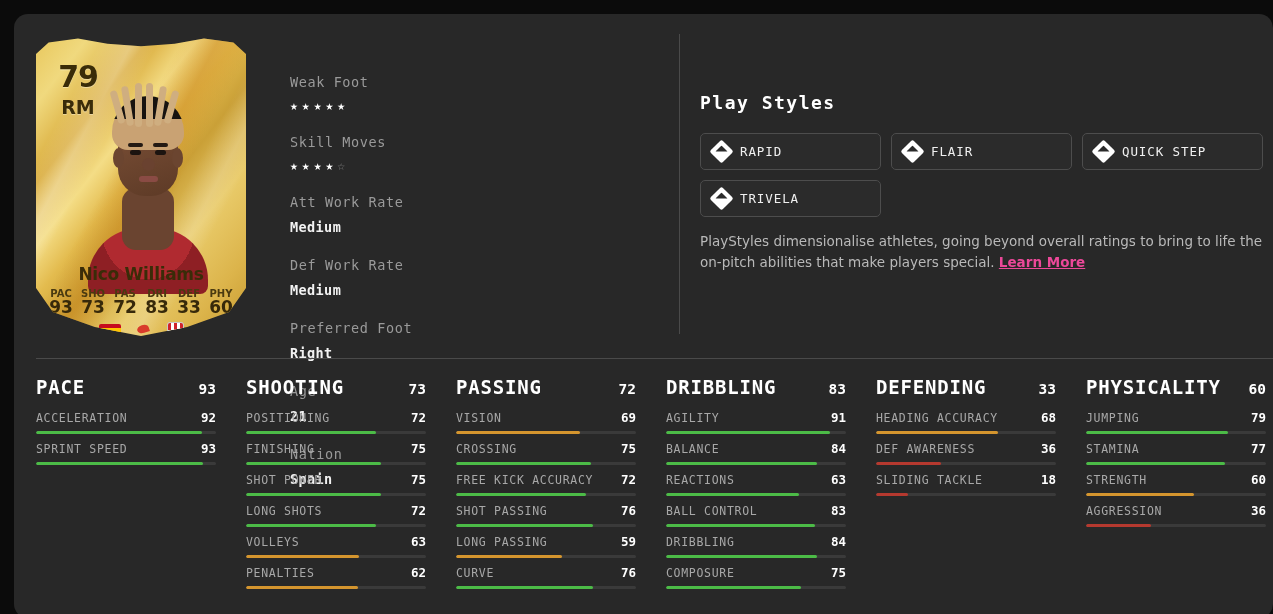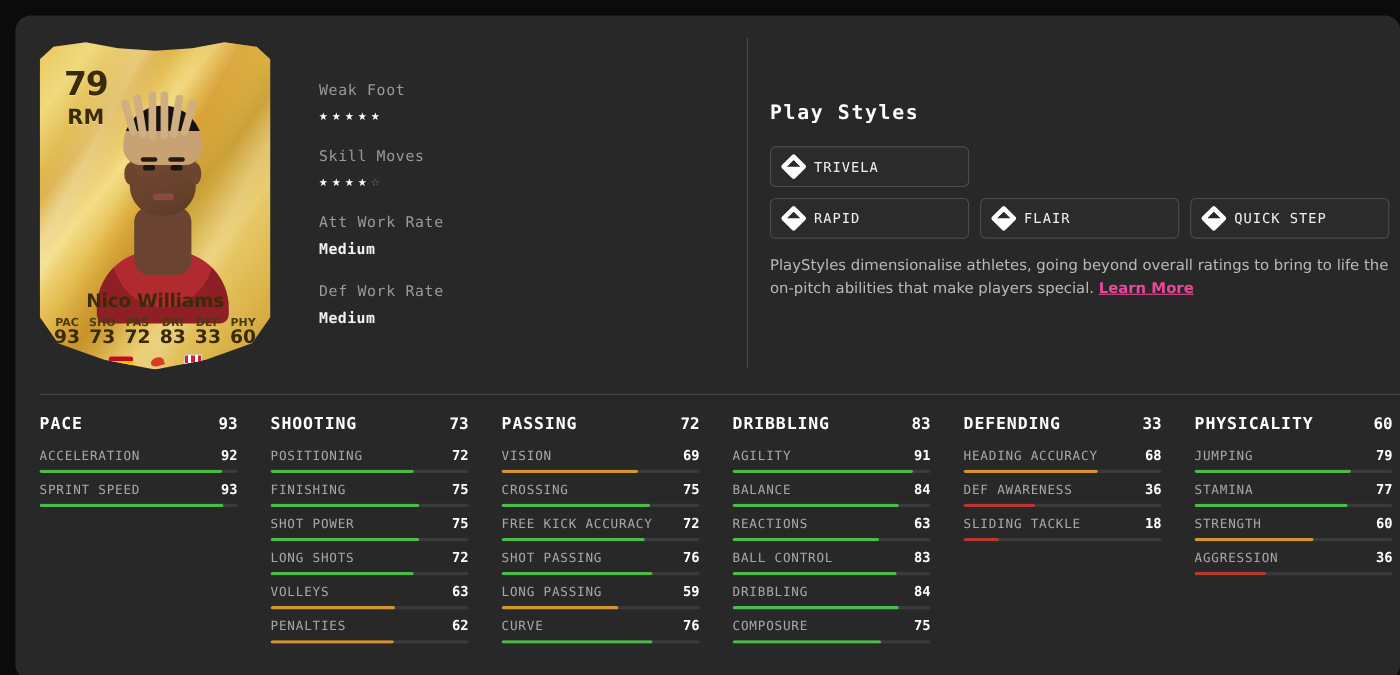--- a/index.html
+++ b/index.html
@@ -150,21 +150,21 @@
   #hdiv { position: absolute; left: 22px; top: 344px; width: 1237px; height: 1px; background: #4a4a4a; }
   #attrs {
     position: absolute; left: 22px; top: 362px;
     display: flex; gap: 0;
   }
   .attr-col { width: 210px; flex: none; padding-right: 30px; }
   .cat-head {
     display: flex; justify-content: space-between; align-items: baseline;
     margin-bottom: 12px;
   }
-  .cat-name { font-size: 15px; font-weight: 700; color: #ffffff; letter-spacing: .8px; }
+  .cat-name { font-size: 19px; font-weight: 700; color: #ffffff; letter-spacing: .8px; }
   .cat-val  { font-size: 14.5px; font-weight: 700; color: #ffffff; }
   .attr-row { margin-bottom: 7px; }
   .attr-line { display: flex; justify-content: space-between; align-items: center; }
   .attr-name { font-size: 11.5px; color: #a8a8a8; letter-spacing: .7px; }
   .attr-val  { font-size: 12.5px; color: #ffffff; font-weight: 700; }
   .bar { margin-top: 6px; height: 3px; width: 100%; background: #3a3a3a; border-radius: 2px; overflow: hidden; }
   .bar > i { display: block; height: 100%; border-radius: 2px; }
 </style>
 </head>
 <body>
@@ -249,45 +249,55 @@
               <span class="star-on">★</span>
               <span class="star-off">☆</span>
             </div>
           </div><div class="info-block">
             <div class="info-label">Att Work Rate</div>
             <div class="info-value">Medium</div>
           </div><div class="info-block">
             <div class="info-label">Def Work Rate</div>
             <div class="info-value">Medium</div>
           </div></div>
+      <div class="info-col right" id="info-right"><div class="info-block">
+            <div class="info-label">Preferred Foot</div>
+            <div class="info-value">Right</div>
+          </div><div class="info-block">
+            <div class="info-label">Age</div>
+            <div class="info-value">21</div>
+          </div><div class="info-block">
+            <div class="info-label">Nation</div>
+            <div class="info-value">Spain</div>
+          </div></div>
     </div>
 
     <div id="vdiv"></div>
 
     <div id="play">
       <h2>Play  Styles</h2>
       <div id="ps-chips">
           <div class="ps-row">
             <div class="ps-chip">
               <span class="ps-icon"></span>
-              <span class="ps-label">TRIVELA</span>
+              <span class="ps-label">RAPID</span>
+            </div>
+            <div class="ps-chip">
+              <span class="ps-icon"></span>
+              <span class="ps-label">FLAIR</span>
+            </div>
+            <div class="ps-chip">
+              <span class="ps-icon"></span>
+              <span class="ps-label">QUICK STEP</span>
             </div>
           </div>
           <div class="ps-row">
             <div class="ps-chip">
               <span class="ps-icon"></span>
-              <span class="ps-label">RAPID</span>
-            </div>
-            <div class="ps-chip">
-              <span class="ps-icon"></span>
-              <span class="ps-label">FLAIR</span>
-            </div>
-            <div class="ps-chip">
-              <span class="ps-icon"></span>
-              <span class="ps-label">QUICK STEP</span>
+              <span class="ps-label">TRIVELA</span>
             </div>
           </div>
         </div>
       <p id="ps-desc">
         <span>PlayStyles dimensionalise athletes, going beyond overall ratings to bring to life the on-pitch abilities that make players special. </span><a href="#">Learn More</a>
       </p>
     </div>
   </div>
 
   <div id="hdiv"></div>

